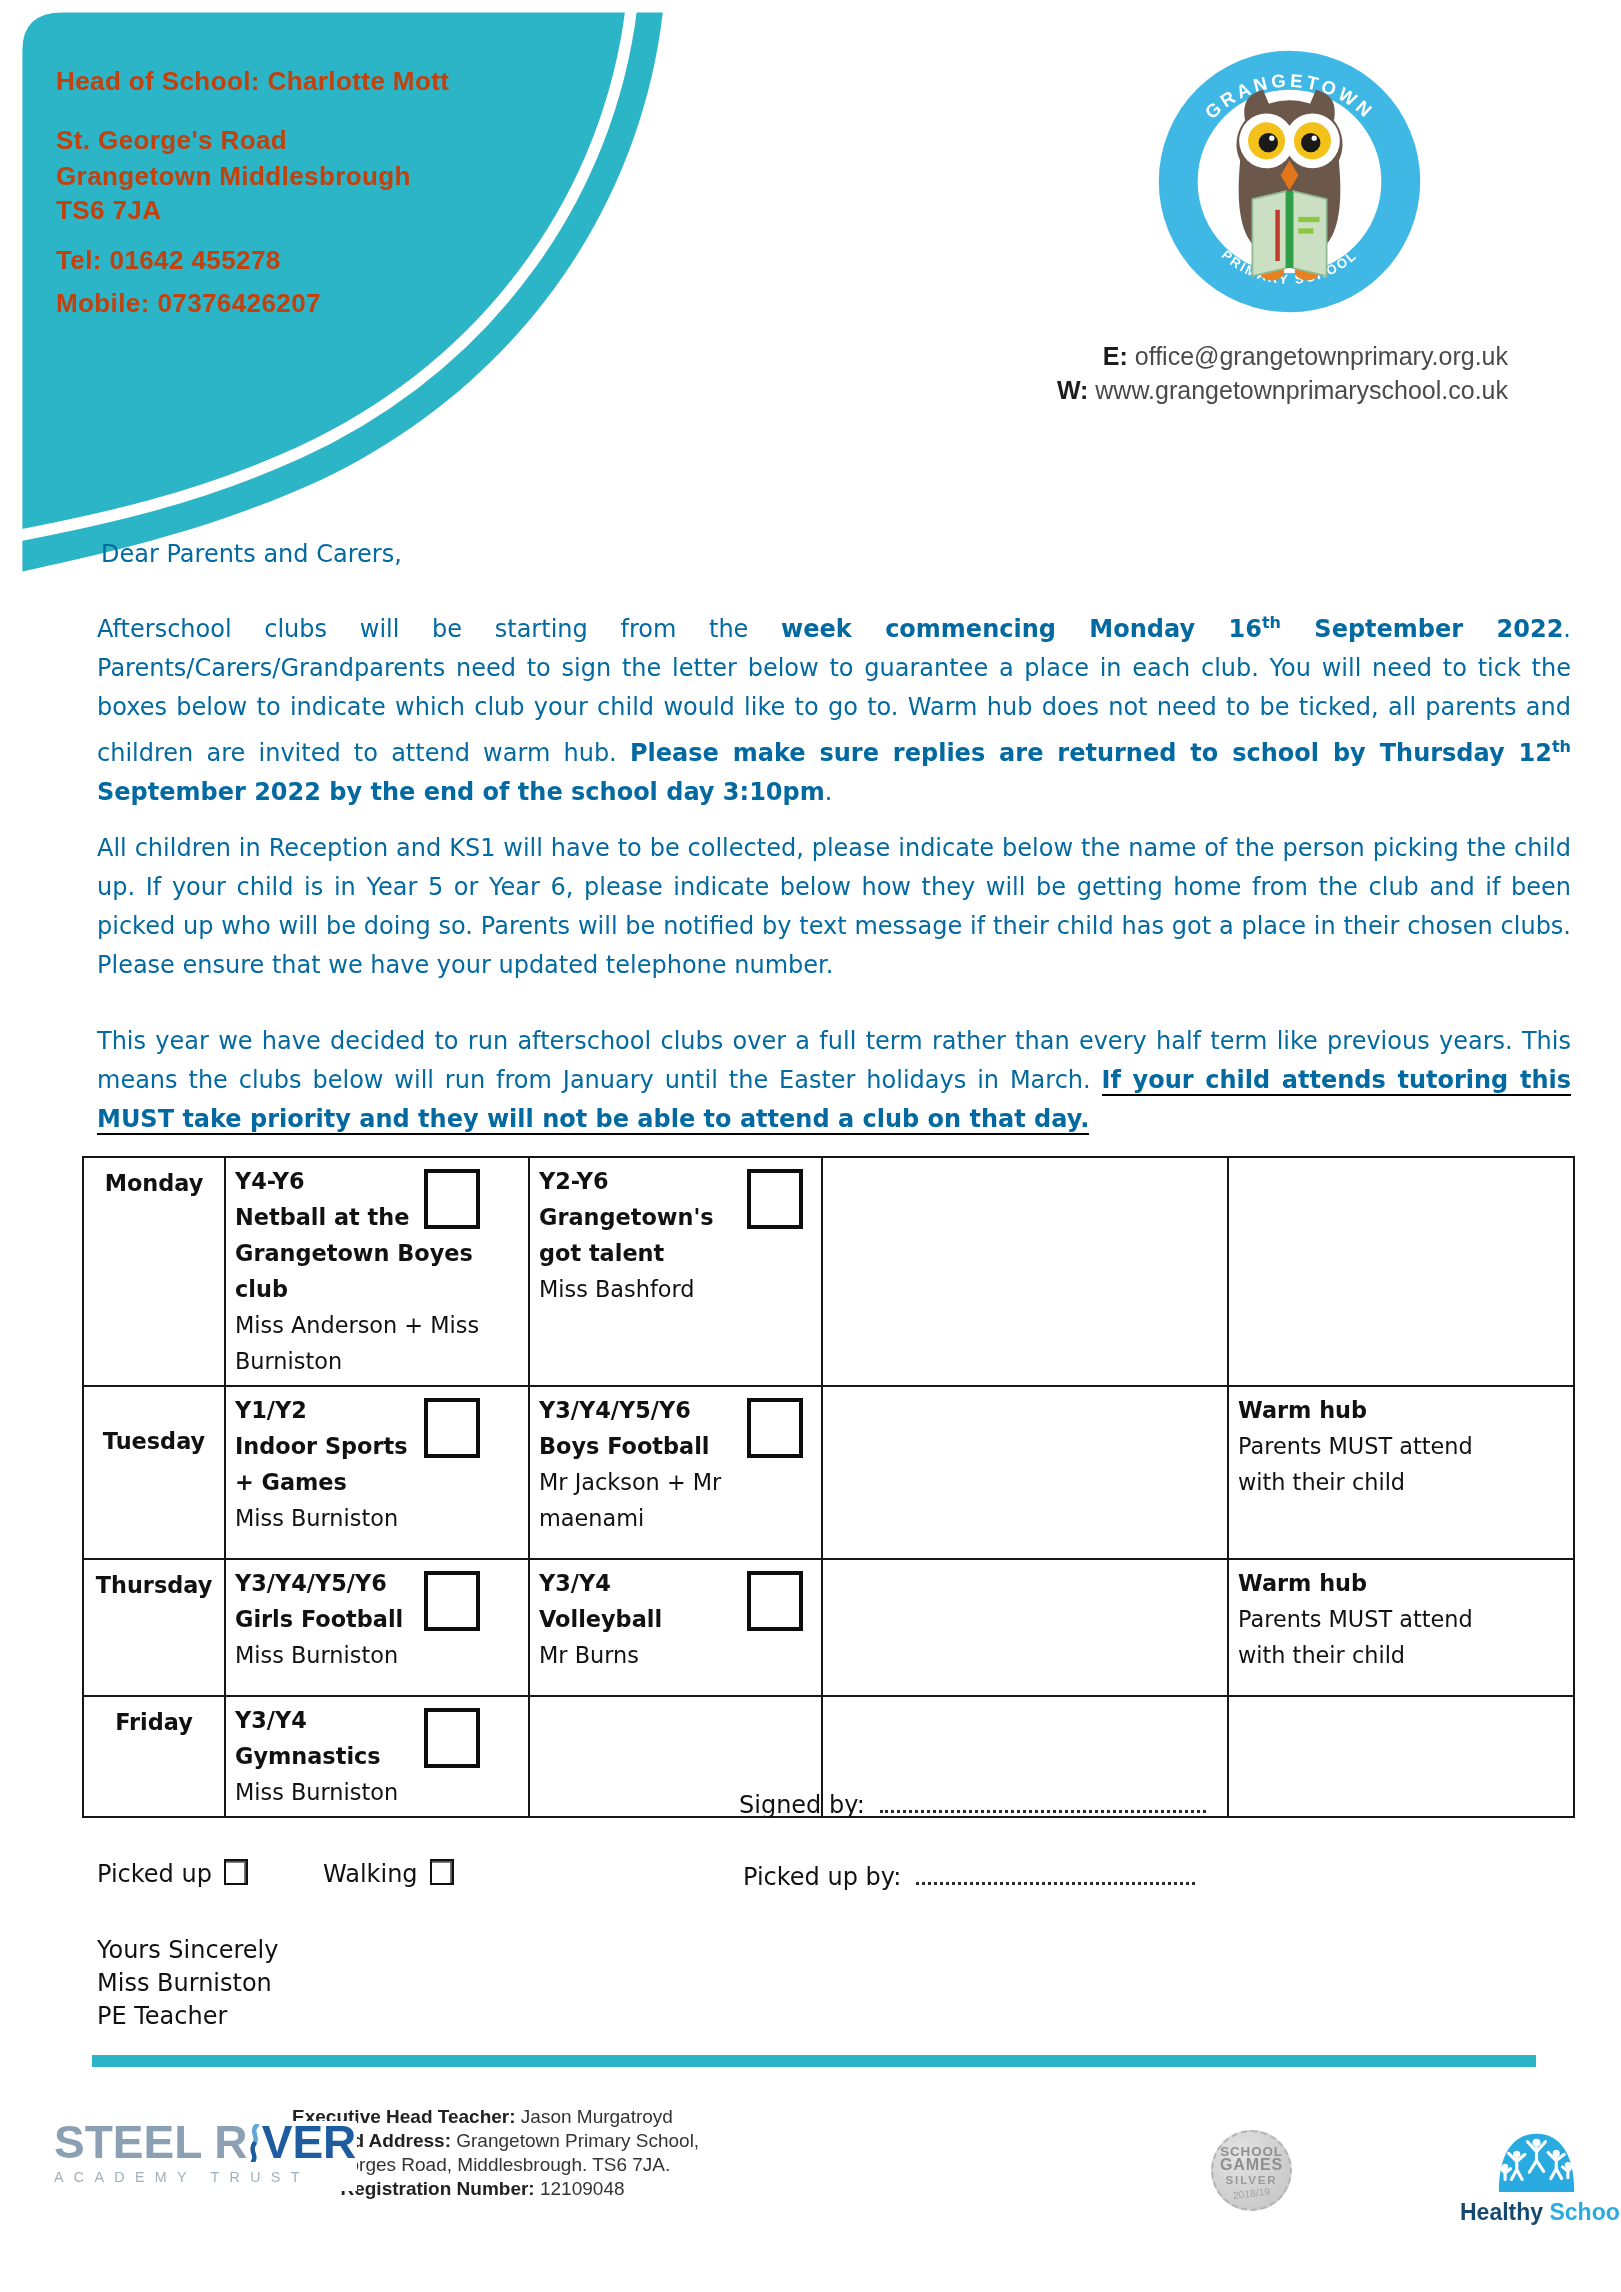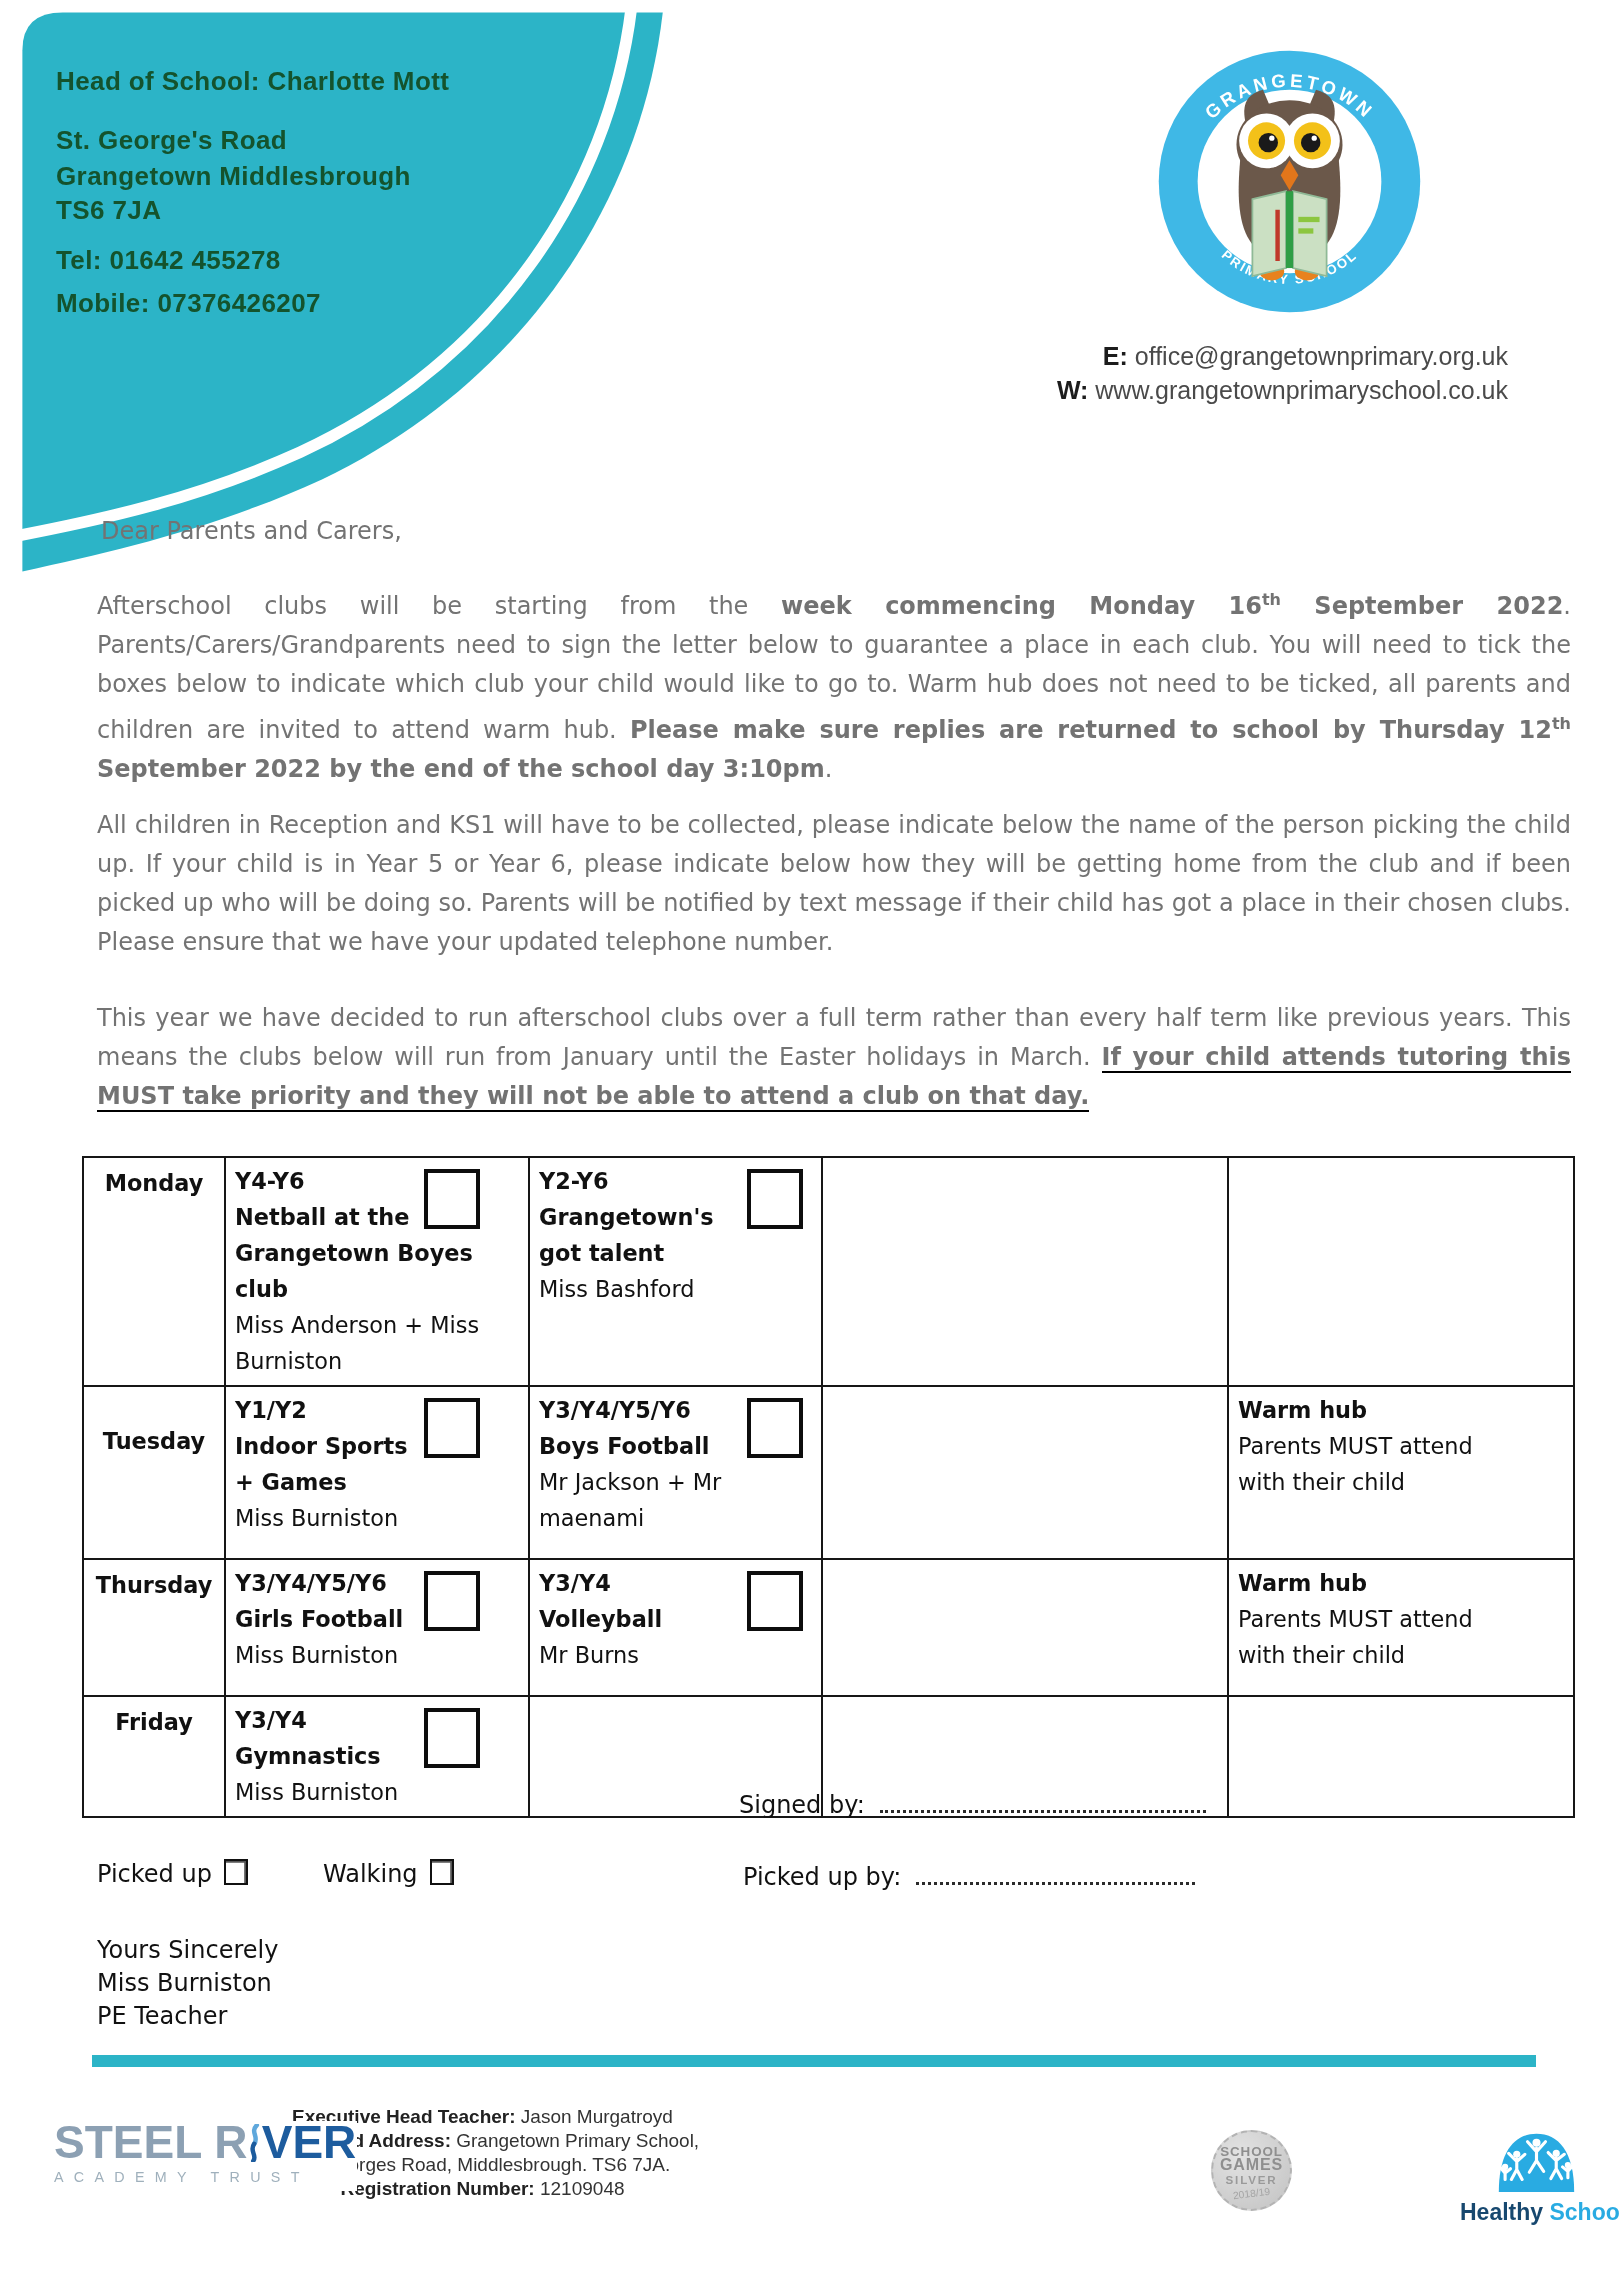--- a/index.html
+++ b/index.html
@@ -1,29 +1,29 @@
 <!DOCTYPE html>
 <html style="font-size:14.3px"><head>
 <meta charset="utf-8">
 <style>
   html,body{margin:0;padding:0;background:#fff;}
   #page{position:relative;width:1622px;height:2293px;background:#fff;overflow:hidden;
         font-family:"DejaVu Sans",sans-serif;color:#111;}
   
   #header-shape{position:absolute;left:0;top:0;z-index:0;}
-  .hdr-line{position:absolute;left:56px;color:#14532d;font-family:"Liberation Sans",sans-serif;
+  .hdr-line{position:absolute;left:56px;color:#c2410c;font-family:"Liberation Sans",sans-serif;
             font-weight:bold;font-size:26px;letter-spacing:0.4px;z-index:2;}
   
   #school-logo{position:absolute;left:1157px;top:49px;width:265px;height:265px;z-index:2;}
   
   #contact{position:absolute;right:114px;top:339px;text-align:right;font-size:25px;
            color:#4a4a4a;line-height:34px;z-index:2;font-family:"Liberation Sans",sans-serif;}
   #contact b{color:#1c1c1c;}
   
-  .doc{font-size:24px;line-height:39px;color:#737373;}
+  .doc{font-size:24px;line-height:39px;color:#0369a1;margin-top:23px;}
   #title{position:absolute;left:99px;top:442px;width:699px;text-align:center;z-index:2;}
   #title span{font-size:29px;font-weight:bold;border-bottom:3.6px solid #000;padding:0 3.6px 1.8px 3.6px;}
   #salutation{position:absolute;left:101px;top:512px;z-index:2;}
   .para{position:absolute;left:97px;width:1474px;text-align:justify;z-index:2;}
   #para1{top:580px;}
   #para2{top:806px;}
   #para3{top:999px;}
   .u{ border-bottom:2.7px solid #000;}
   sup{font-size:16px;}
   

